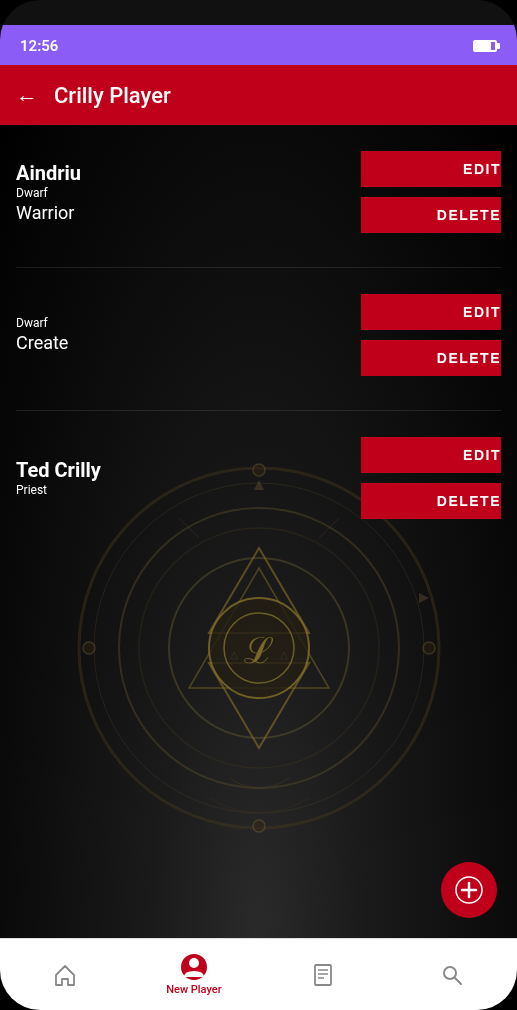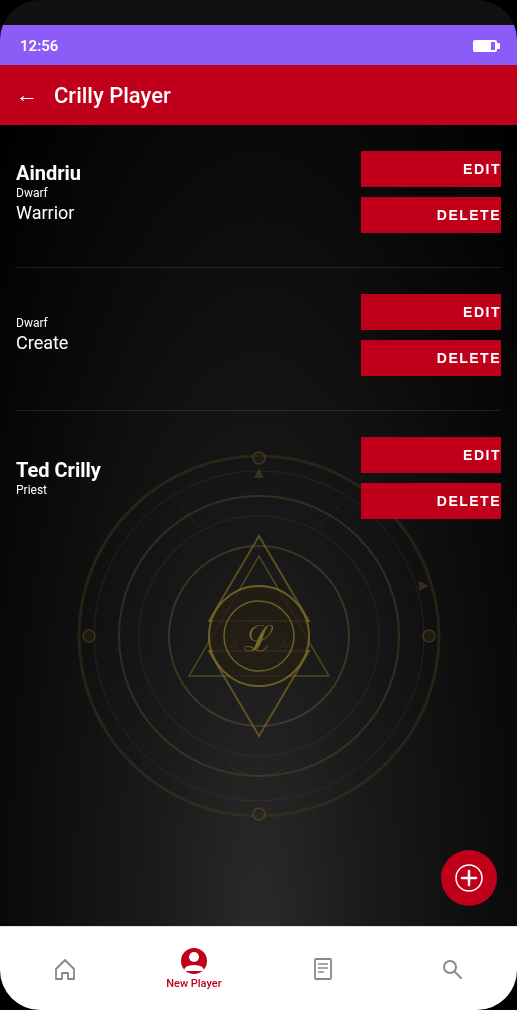--- a/index.html
+++ b/index.html
@@ -190,21 +190,21 @@
       display: flex;
       align-items: center;
       justify-content: center;
       cursor: pointer;
       z-index: 3;
     }
 
     
     .bottom-nav {
       background: #fff;
-      height: 84px;
+      height: 72px;
       display: flex;
       align-items: center;
       justify-content: space-around;
       flex-shrink: 0;
       border-top: 1px solid #e0e0e0;
     }
 
     .nav-item {
       display: flex;
       flex-direction: column;

